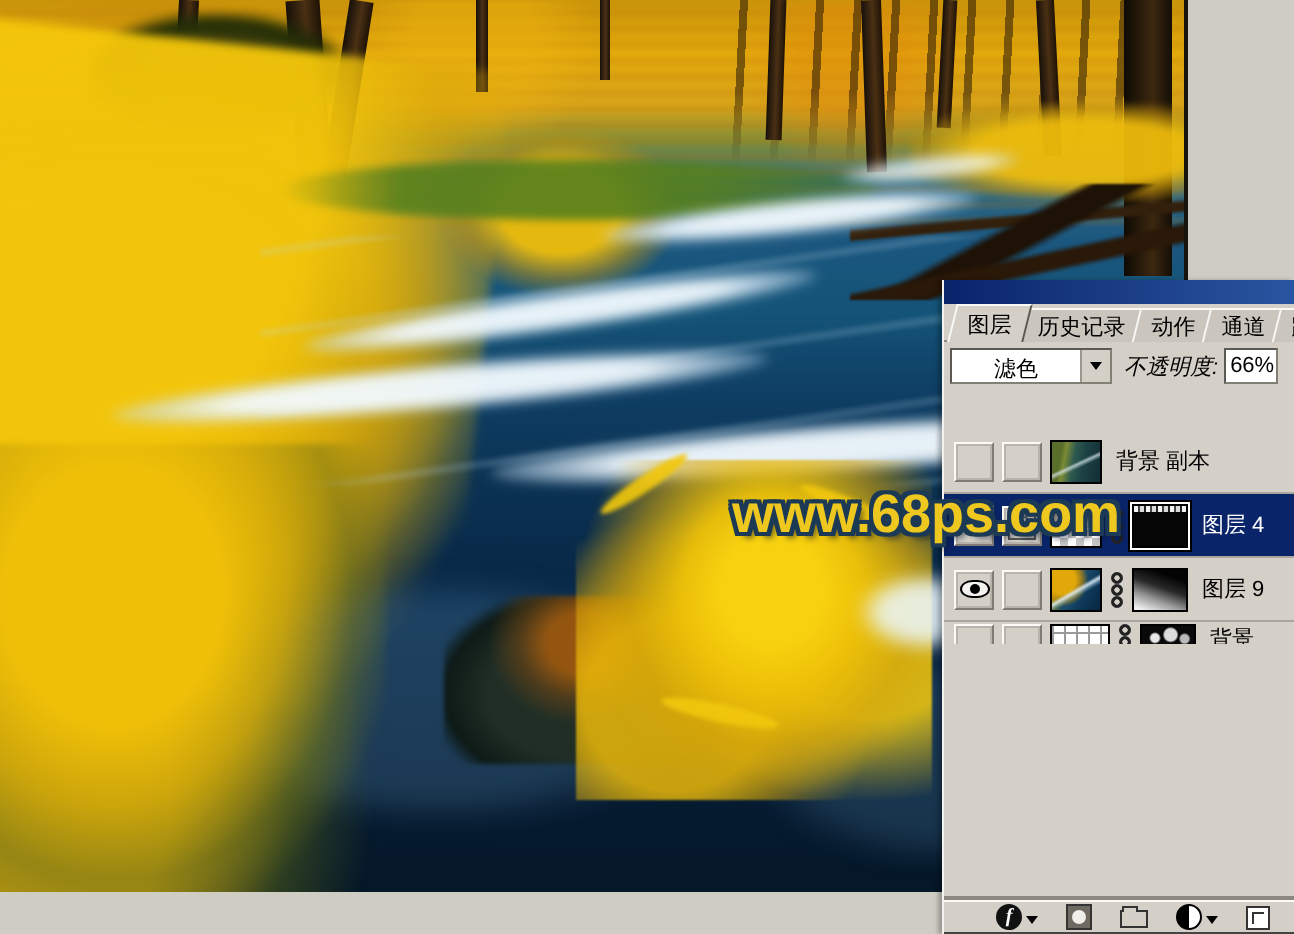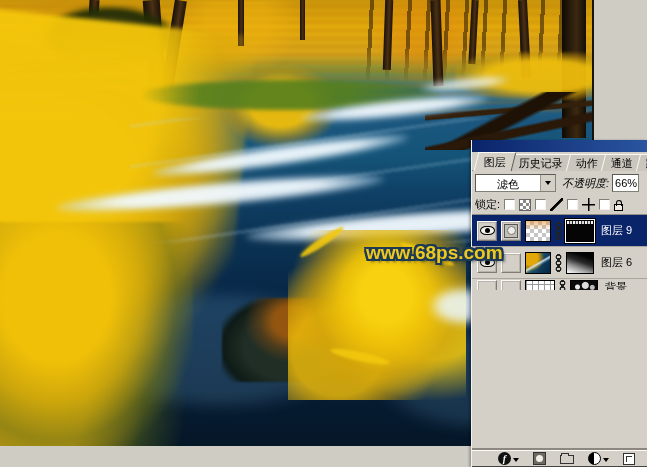--- a/index.html
+++ b/index.html
@@ -88,21 +88,21 @@
   .frond{background:rgba(242,200,12,.9);border-radius:50%;filter:blur(1px);}
   .fr1{left:296px;top:238px;width:52px;height:8px;transform:rotate(-34deg);}
   .fr2{left:398px;top:250px;width:58px;height:8px;transform:rotate(22deg);}
   .fr3{left:330px;top:352px;width:60px;height:9px;transform:rotate(12deg);}
   .f5{left:428px;top:286px;width:70px;height:40px;border-radius:50%;filter:blur(4px);
     background:radial-gradient(ellipse, rgba(235,248,255,.85) 0 45%, transparent 72%);}
 
   
   .watermark{
     position:absolute;left:366px;top:242px;z-index:5;
-    font-size:19px;font-weight:bold;letter-spacing:0;
+    font-size:27px;font-weight:bold;letter-spacing:0;
     color:#eec81e;white-space:nowrap;
     text-shadow:
       2px 0 0 #1c3a55, -2px 0 0 #1c3a55, 0 2px 0 #1c3a55, 0 -2px 0 #1c3a55,
       2px 2px 0 #1c3a55, -2px -2px 0 #1c3a55, 2px -2px 0 #1c3a55, -2px 2px 0 #1c3a55,
       3px 3px 3px rgba(10,20,40,.6);
   }
 
   
   .panel{
     position:absolute;left:471px;top:140px;width:176px;height:327px;z-index:2;
@@ -289,60 +289,55 @@
       <div class="select">
         <span class="val">滤色</span>
         <span class="btn">
             <span class="arrow-down"></span>
           </span>
       </div>
       <span class="oplabel">不透明度:</span>
       <span class="opbox">66%</span>
     </div>
 
-    <div class="lockrow">
-      <span>锁定:</span>
-      <span class="cb"></span>
-      <span class="ico-checker"></span>
-      <span class="cb"></span>
-      <span class="ico-brush"></span>
-      <span class="cb"></span>
-      <span class="ico-move"></span>
-      <span class="cb"></span>
-      <span class="ico-lock"></span>
-    </div>
 
     <div class="rows">
 
+      <div class="row">
+        <span class="well"></span>
+        <span class="well"></span>
+        <span class="thumb photo-green"></span>
+        <span class="label">背景 副本</span>
+      </div>
 
 
 
       <div class="row selected">
         <span class="well">
             <span class="ico-eye"></span>
           </span>
         <span class="well">
             <span class="ico-masksel"></span>
           </span>
         <span class="thumb trans"></span>
         <span class="ico-chain"></span>
         <span class="mask black-jagged"></span>
-        <span class="label">图层 9</span>
+        <span class="label">图层 4</span>
       </div>
 
 
       <div class="row">
         <span class="well">
             <span class="ico-eye"></span>
           </span>
         <span class="well"></span>
         <span class="thumb photo"></span>
         <span class="ico-chain"></span>
         <span class="mask grad"></span>
-        <span class="label">图层 6</span>
+        <span class="label">图层 9</span>
       </div>
 
 
       <div class="row partial">
         <span class="well"></span>
         <span class="well"></span>
         <span class="thumb grid"></span>
         <span class="ico-chain"></span>
         <span class="mask darkspots"></span>
         <span class="label">背景</span>

